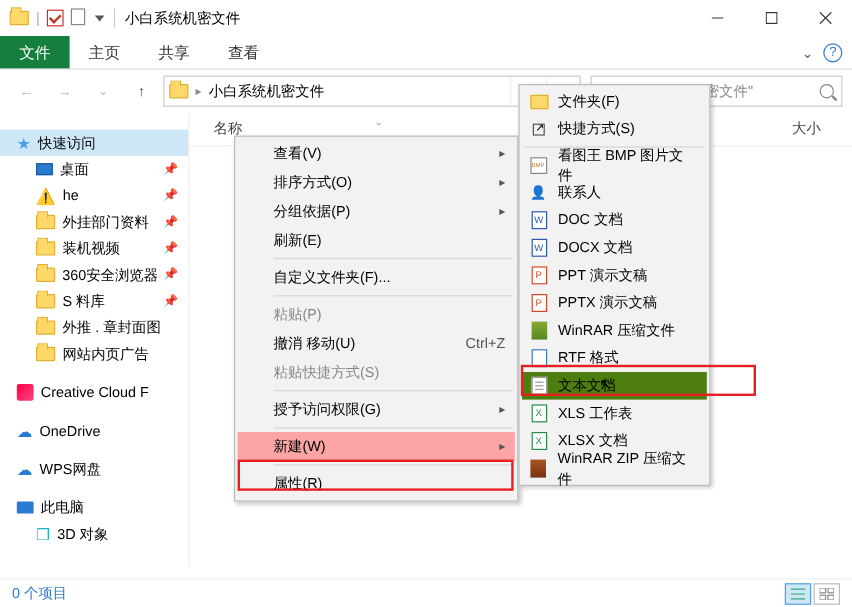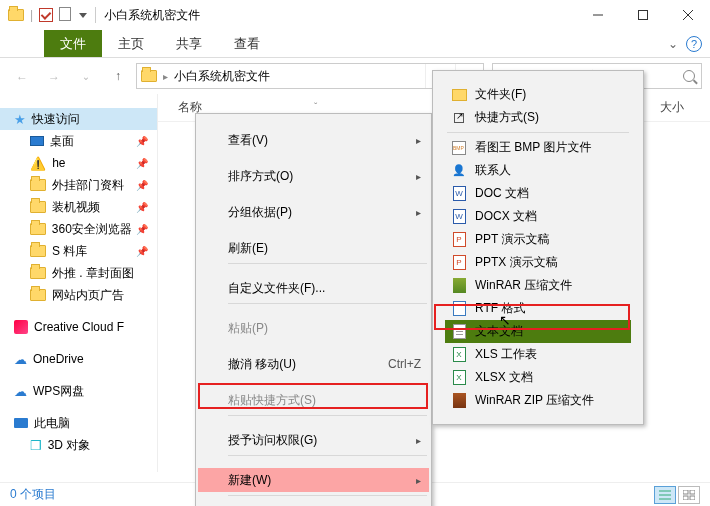--- a/index.html
+++ b/index.html
@@ -16,21 +16,21 @@
   .doc-ico { width: 12px; height: 14px; border: 1px solid #888; background: #fff; display: inline-block; position: relative; }
   .chev-down { width: 0; height: 0; border-left: 4px solid transparent; border-right: 4px solid transparent; border-top: 5px solid #555; display: inline-block; margin-left: 2px; }
   .title-sep { width: 1px; height: 16px; background: #ccc; margin: 0 8px; }
   .title-text { flex: 1; font-size: 12px; }
   .win-controls { display: flex; }
   .win-btn { width: 45px; height: 30px; display: flex; align-items: center; justify-content: center; }
   .win-btn svg { stroke: #333; stroke-width: 1; fill: none; }
 
   
   .ribbon { height: 28px; display: flex; align-items: stretch; border-bottom: 1px solid #ddd; }
-  .file-tab { background: #4d7c0f; color: #fff; padding: 0 16px; display: flex; align-items: center; font-size: 13px; margin-left: 44px; }
+  .file-tab { background: #15803d; color: #fff; padding: 0 16px; display: flex; align-items: center; font-size: 13px; }
   .tab { padding: 0 16px; display: flex; align-items: center; font-size: 13px; color: #333; }
   .ribbon-right { margin-left: auto; display: flex; align-items: center; padding-right: 8px; gap: 8px; }
   .help-ico { width: 16px; height: 16px; border: 1.5px solid #2a7bd0; border-radius: 50%; display: inline-flex; align-items: center; justify-content: center; color: #2a7bd0; font-size: 11px; }
   .expand-chev { color: #666; }
 
   
   .navbar { height: 36px; display: flex; align-items: center; padding: 4px 8px; gap: 4px; }
   .nav-arrow { width: 28px; height: 28px; display: flex; align-items: center; justify-content: center; color: #bbb; }
   .nav-arrow.active { color: #555; }
   .addr { flex: 1; height: 26px; border: 1px solid #ccc; display: flex; align-items: center; padding: 0 4px; gap: 6px; }
@@ -63,31 +63,31 @@
   .sort-chev { color: #888; font-size: 10px; }
 
   
   .statusbar { position: absolute; bottom: 0; left: 0; right: 0; height: 24px; border-top: 1px solid #eee; display: flex; align-items: center; padding: 0 10px; font-size: 12px; color: #2a7bd0; }
   .view-toggles { margin-left: auto; display: flex; gap: 2px; }
   .view-btn { width: 22px; height: 18px; border: 1px solid #bbb; display: flex; align-items: center; justify-content: center; }
   .view-btn.active { background: #cde7f7; border-color: #5aa0d8; }
 
   
   .ctx-menu { position: absolute; top: 113px; left: 195px; width: 237px; background: #f2f2f2; border: 1px solid #bcbcbc; box-shadow: 2px 2px 4px rgba(0,0,0,0.25); padding: 2px; }
-  .ctx-item { height: 24px; display: flex; align-items: center; padding: 0 8px 0 30px; position: relative; margin-top: 12px; }
+  .ctx-item { height: 24px; display: flex; align-items: center; padding: 0 8px 0 30px; position: relative; }
   .ctx-item .arrow { margin-left: auto; font-size: 10px; color: #555; }
   .ctx-item .shortcut { margin-left: auto; color: #555; }
   .ctx-item.disabled { color: #888; }
   .ctx-sep { height: 1px; background: #d8d8d8; margin: 3px 2px 3px 30px; }
   .ctx-item.highlight { background: #fca5a5; }
   .red-box { position: absolute; border: 2px solid #e62020; pointer-events: none; }
   .red-box.new { top: 383px; left: 198px; width: 230px; height: 26px; }
 
   
-  .submenu { position: absolute; top: 70px; left: 432px; width: 212px; background: #f2f2f2; border: 1px solid #bcbcbc; box-shadow: 2px 2px 4px rgba(0,0,0,0.25); padding: 12px; }
+  .submenu { position: absolute; top: 70px; left: 432px; width: 160px; background: #f2f2f2; border: 1px solid #bcbcbc; box-shadow: 2px 2px 4px rgba(0,0,0,0.25); padding: 2px; }
   .sub-item { height: 23px; display: flex; align-items: center; padding: 0 8px 0 6px; gap: 8px; }
   .sub-item.sel { background: #4d7c0f; }
   .sub-ico { width: 16px; height: 16px; display: inline-flex; align-items: center; justify-content: center; font-size: 11px; border-radius: 2px; }
   .ic-folder { background: #ffd869; border: 1px solid #e0b030; height: 12px; width: 15px; }
   .ic-link { width: 10px; height: 10px; border: 1px solid #555; position: relative; }
   .ic-link::after { content: "↗"; position: absolute; top: -3px; left: 1px; font-size: 9px; }
   .ic-bmp { background: #fff; border: 1px solid #888; width: 14px; height: 14px; position: relative; }
   .ic-bmp::after { content: "BMP"; position: absolute; font-size: 5px; top: 3px; left: 0; color: #d08030; }
   .ic-contact { color: #4a6; }
   .ic-doc { background: #fff; border: 1px solid #2a5aaa; width: 13px; height: 15px; color: #2a5aaa; font-size: 8px; text-align: center; line-height: 13px; }

